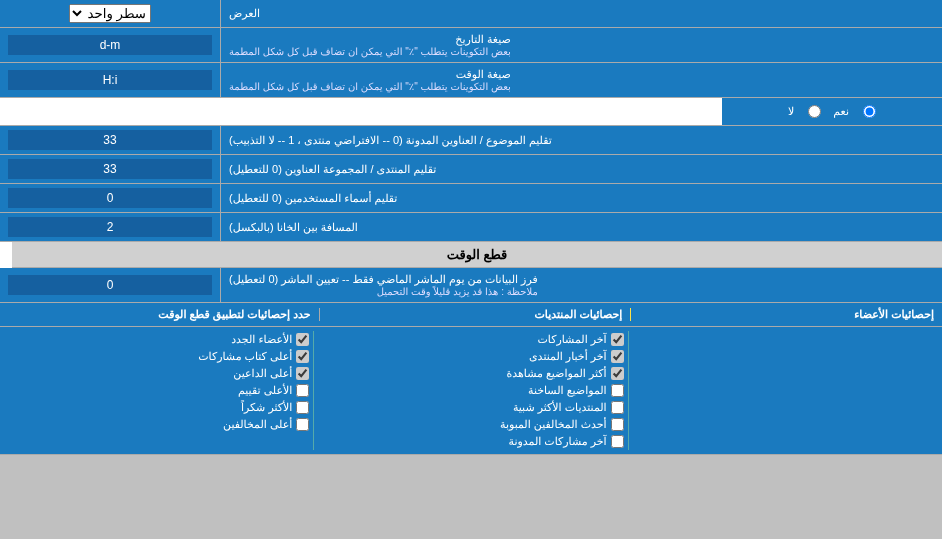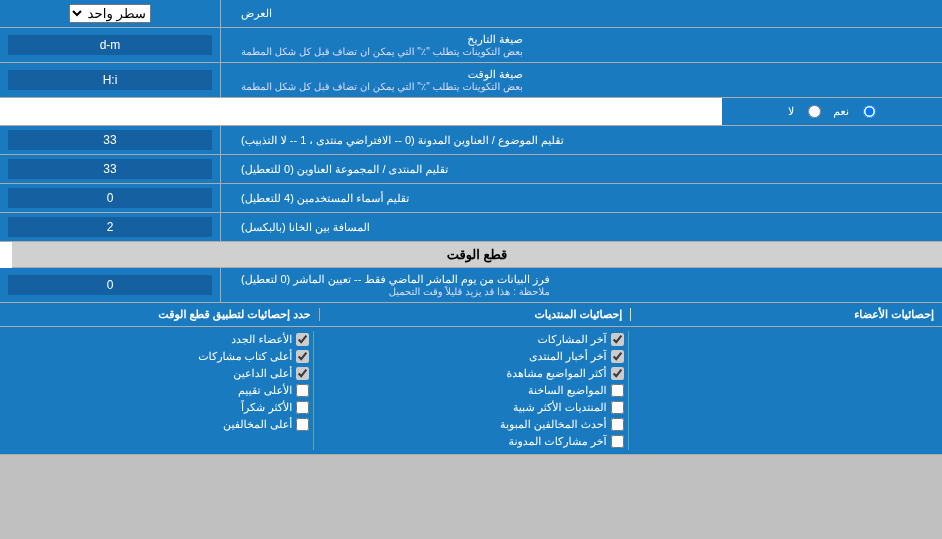--- a/index.html
+++ b/index.html
@@ -15,21 +15,21 @@
     }
     .row {
       display: flex;
       border-bottom: 1px solid #aaa;
       min-height: 28px;
     }
     .row-label {
       flex: 1;
       background: #1a7abf;
       color: #fff;
-      padding: 5px 20px;
+      padding: 5px 8px;
       display: flex;
       align-items: center;
       justify-content: flex-end;
       text-align: right;
       font-size: 11px;
       border-left: 1px solid #aaa;
     }
     .row-label small {
       font-size: 10px;
       display: block;
@@ -163,21 +163,21 @@
     <div class="row-label">
       <span>تقليم المنتدى / المجموعة العناوين (0 للتعطيل)</span>
     </div>
     <div class="row-input">
       <input type="text" value="33" style="">
     </div>
   </div>
 
   <div class="row">
     <div class="row-label">
-      <span>تقليم أسماء المستخدمين (4 للتعطيل)</span>
+      <span>تقليم أسماء المستخدمين (0 للتعطيل)</span>
     </div>
     <div class="row-input">
       <input type="text" value="0" style="">
     </div>
   </div>
 
   <div class="row">
     <div class="row-label">
       <span>المسافة بين الخانا (بالبكسل)</span>
     </div>

